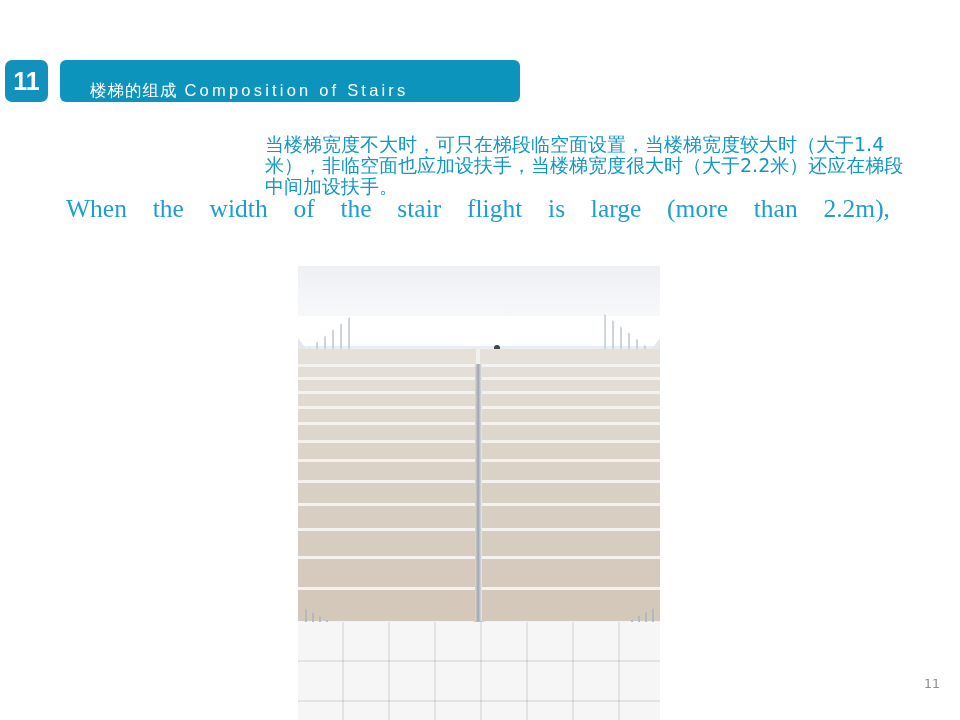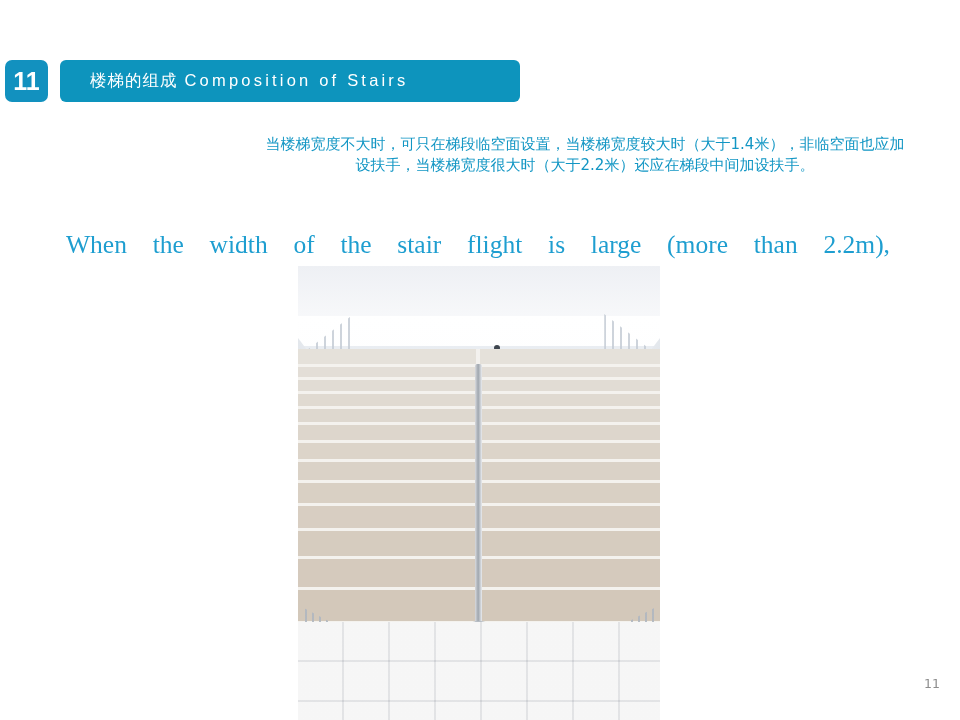--- a/index.html
+++ b/index.html
@@ -39,21 +39,21 @@
   }
   #title-pill {
     position: absolute;
     left: 60px;
     top: 0;
     width: 460px;
     height: 42px;
     background: #0d94bd;
     border-radius: 6px;
     display: flex;
-    align-items: center;
+    align-items: flex-end;
   }
   #title-pill-inner {
     padding-left: 30px;
     color: #ffffff;
     font-size: 16.5px;
     white-space: nowrap;
   }
   .title-cn {
     font-family: "DejaVu Sans", sans-serif;
     letter-spacing: 1px;
@@ -64,42 +64,41 @@
   }
 
   
   #body-paragraph-cn {
     position: absolute;
     left: 265px;
     top: 134px;
     width: 640px;
     color: #1296c4;
     font-family: "DejaVu Sans", sans-serif;
-    font-size: 15px;
+    font-size: 19px;
     line-height: 21px;
-    text-align: center;
+    text-align: left;
   }
 
   
   #body-paragraph-en {
     position: absolute;
     left: 66px;
     top: 191px;
     width: 824px;
     font-family: "Liberation Serif", serif;
     font-size: 25.5px;
     line-height: 36px;
     color: #1e9ed0;
     text-align: justify;
   }
   #body-paragraph-en .line1 {
     display: block;
     text-align: justify;
     text-align-last: justify;
-    margin-top: 36px;
   }
   #body-paragraph-en .line2 {
     display: block;
   }
   .hl-red { color: #fd0000; }
 
   
   #stair-photo {
     position: absolute;
     left: 298px;

